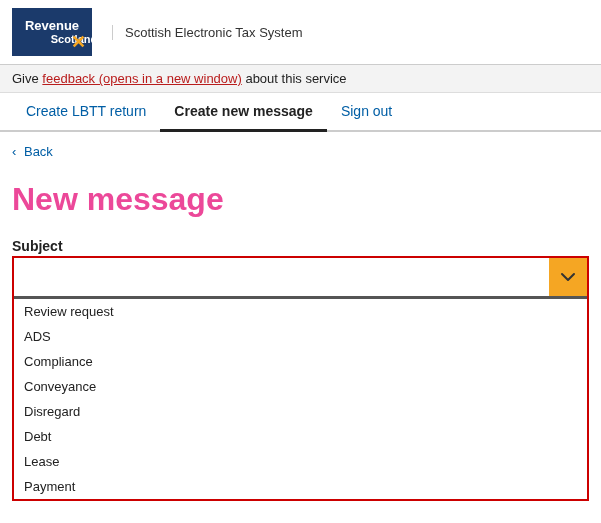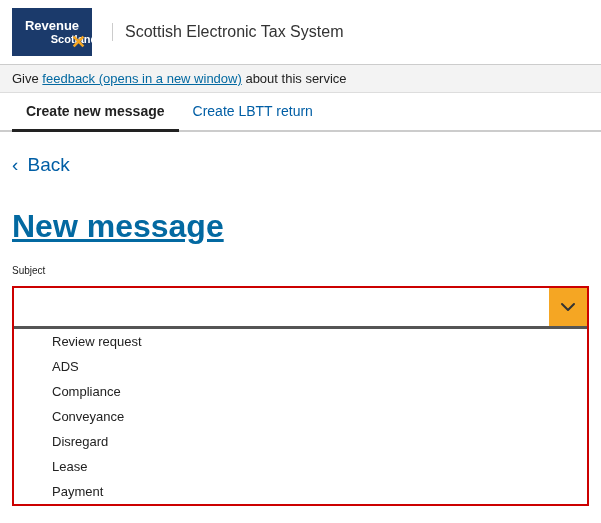--- a/index.html
+++ b/index.html
@@ -36,37 +36,37 @@
     .logo-box .scotland { font-size: 11px; margin-left: 44px; }
     .logo-x {
       position: absolute;
       bottom: 2px;
       right: 6px;
       color: #f5a623;
       font-size: 18px;
       font-weight: bold;
     }
     .header-title {
-      font-size: 16px;
+      font-size: 13px;
       color: #333;
       margin-left: 10px;
       border-left: 1px solid #ccc;
       padding-left: 12px;
     }
 
     
     .feedback-bar {
       background: #f3f3f3;
       padding: 6px 12px;
       font-size: 13px;
       color: #222;
       border-bottom: 1px solid #ddd;
     }
     .feedback-bar a {
-      color: #0369a1;
+      color: #b91c1c;
       text-decoration: underline;
     }
 
     
     .nav {
       display: flex;
       align-items: flex-end;
       padding: 0 12px;
       border-bottom: 2px solid #ccc;
       background: #fff;
@@ -82,44 +82,43 @@
     }
     .nav-item.active {
       color: #222;
       font-weight: bold;
       border-bottom: 3px solid #222;
       text-decoration: none;
     }
 
     
     .back-link {
-      padding: 22px 12px;
-      font-size: 19px;
+      padding: 12px 12px;
+      font-size: 13px;
     }
     .back-link a {
       color: #005ea5;
       text-decoration: none;
     }
     .back-arrow { margin-right: 4px; }
 
     
     .main {
       padding: 10px 12px 20px 12px;
     }
     .page-title {
       font-size: 32px;
       font-weight: bold;
-      color: #0369a1;
+      color: #ec4899;
       margin-bottom: 20px;
-      text-decoration: underline;
     }
     .subject-label {
-      font-size: 10px;
-      font-weight: normal;
-      margin-bottom: 10px;
+      font-size: 14px;
+      font-weight: bold;
+      margin-bottom: 2px;
       display: block;
     }
 
     
     .dropdown-wrapper {
       border: 2px solid #cc0000;
       display: inline-block;
       width: 100%;
     }
     .dropdown-input-row {
@@ -157,21 +156,20 @@
     .dropdown-list {
       list-style: none;
       padding: 0;
       margin: 0;
     }
     .dropdown-list li {
       padding: 5px 10px;
       font-size: 13px;
       color: #222;
       cursor: pointer;
-      margin-left: 28px;
     }
   </style>
 </head>
 <body>
 
 <div class="header">
   <div class="logo-area">
     <div class="logo-box">
       <span class="revenue">Revenue</span>
       <span class="scotland">Scotland</span>
@@ -180,22 +178,23 @@
     <span class="header-title">Scottish Electronic Tax System</span>
   </div>
 </div>
 
 <div class="feedback-bar">
   <span>Give </span><a href="#">feedback (opens in a new window)</a><span> about this service</span>
 </div>
 
 <nav class="nav">
 
+  <a class="nav-item">Create LBTT return</a>
   <a class="nav-item active">Create new message</a>
-  <a class="nav-item">Create LBTT return</a>
+  <a class="nav-item">Sign out</a>
 </nav>
 
 <div class="back-link">
   <a href="#"><span class="back-arrow">‹</span> <span>Back</span></a>
 </div>
 
 <div class="main">
   <h1 class="page-title">New message</h1>
 
   <label class="subject-label">Subject</label>
@@ -210,18 +209,19 @@
       </button>
     </div>
     <div class="dropdown-list-container">
       <ul class="dropdown-list">
 
       <li>Review request</li>
           <li>ADS</li>
           <li>Compliance</li>
           <li>Conveyance</li>
           <li>Disregard</li>
+          <li>Debt</li>
           <li>Lease</li>
           <li>Payment</li>
         </ul>
     </div>
   </div>
 </div>
 
 </body></html>

